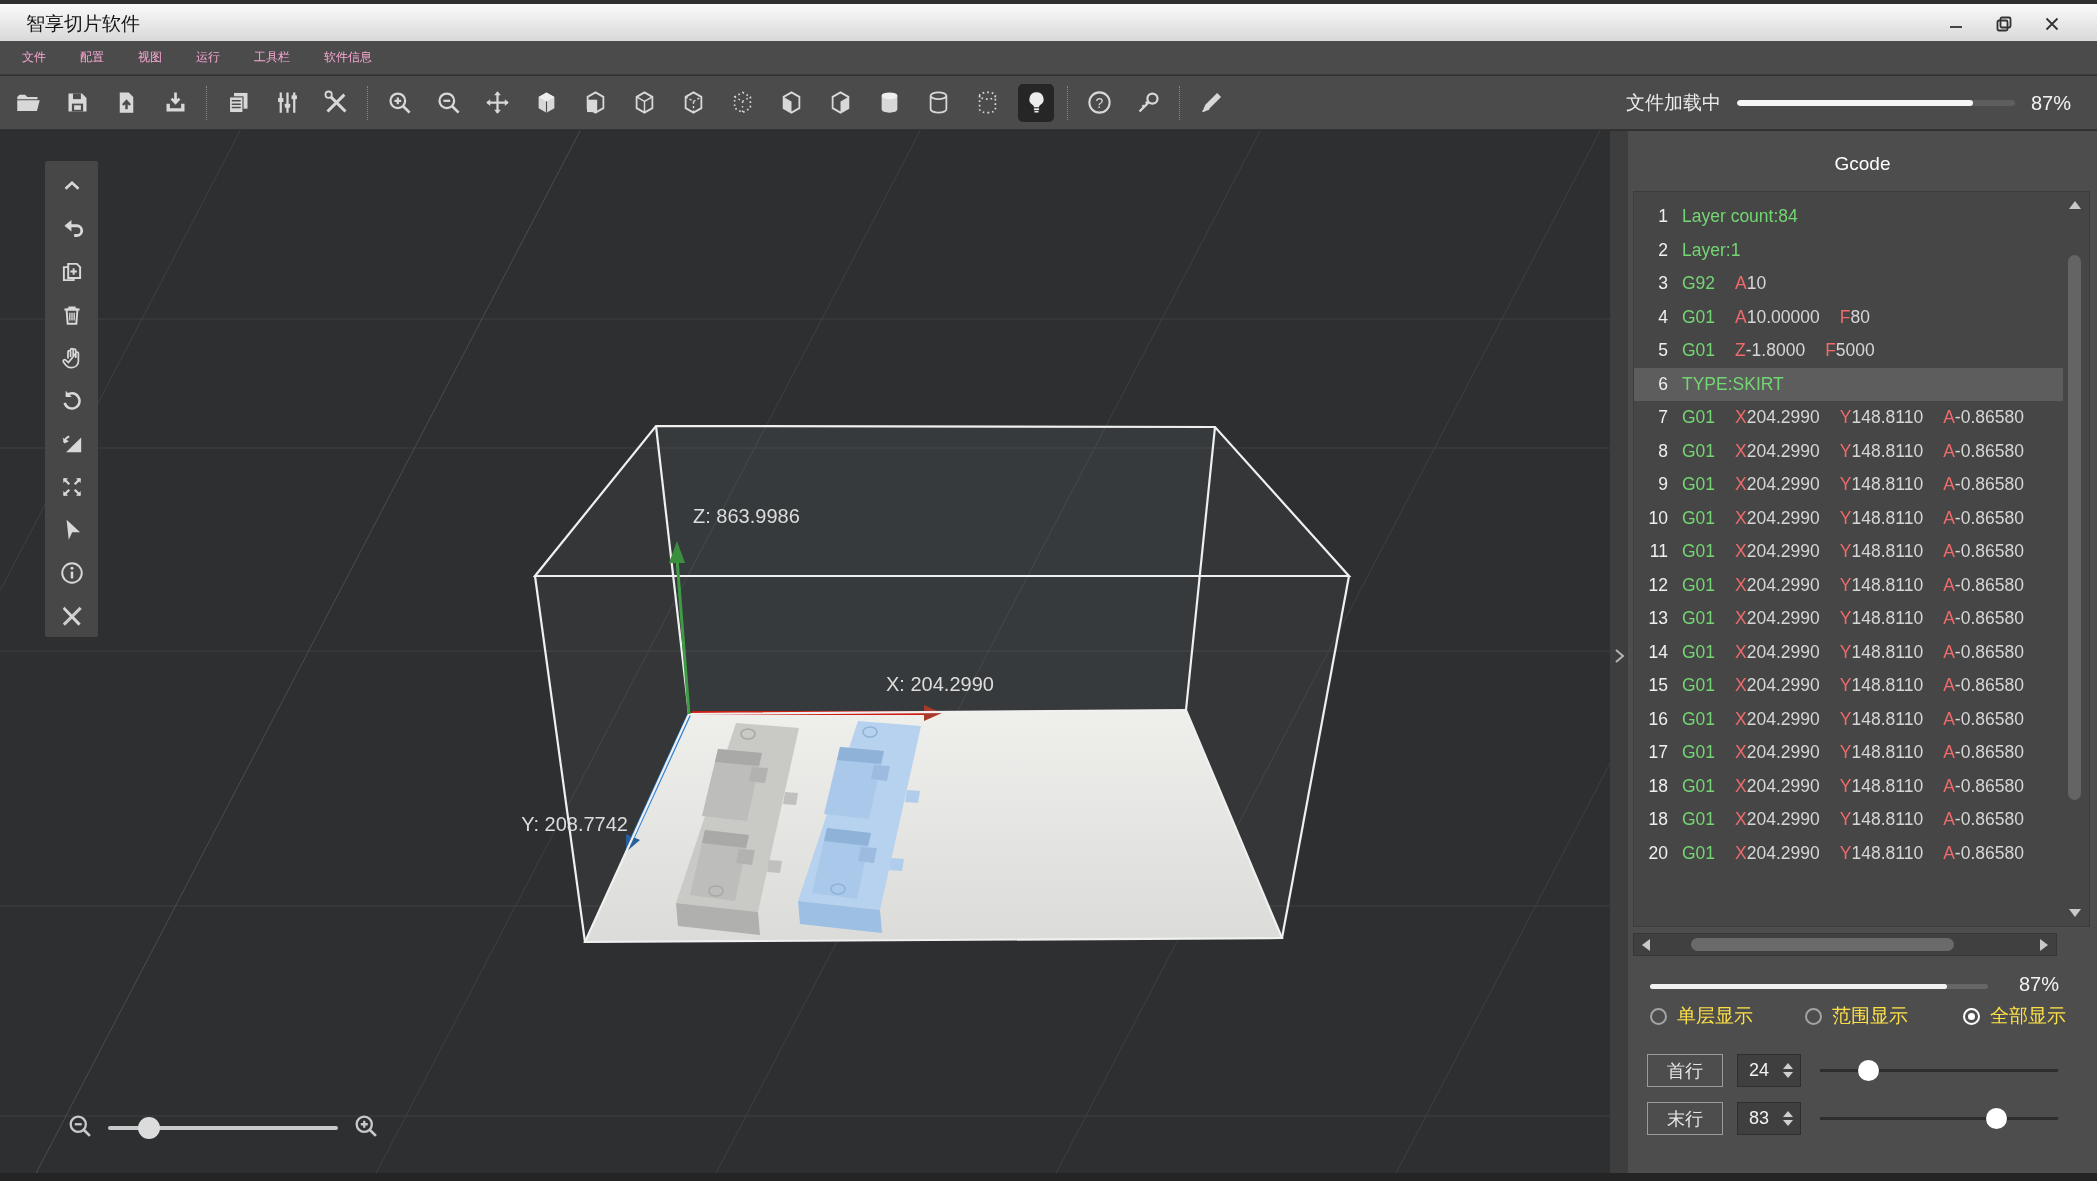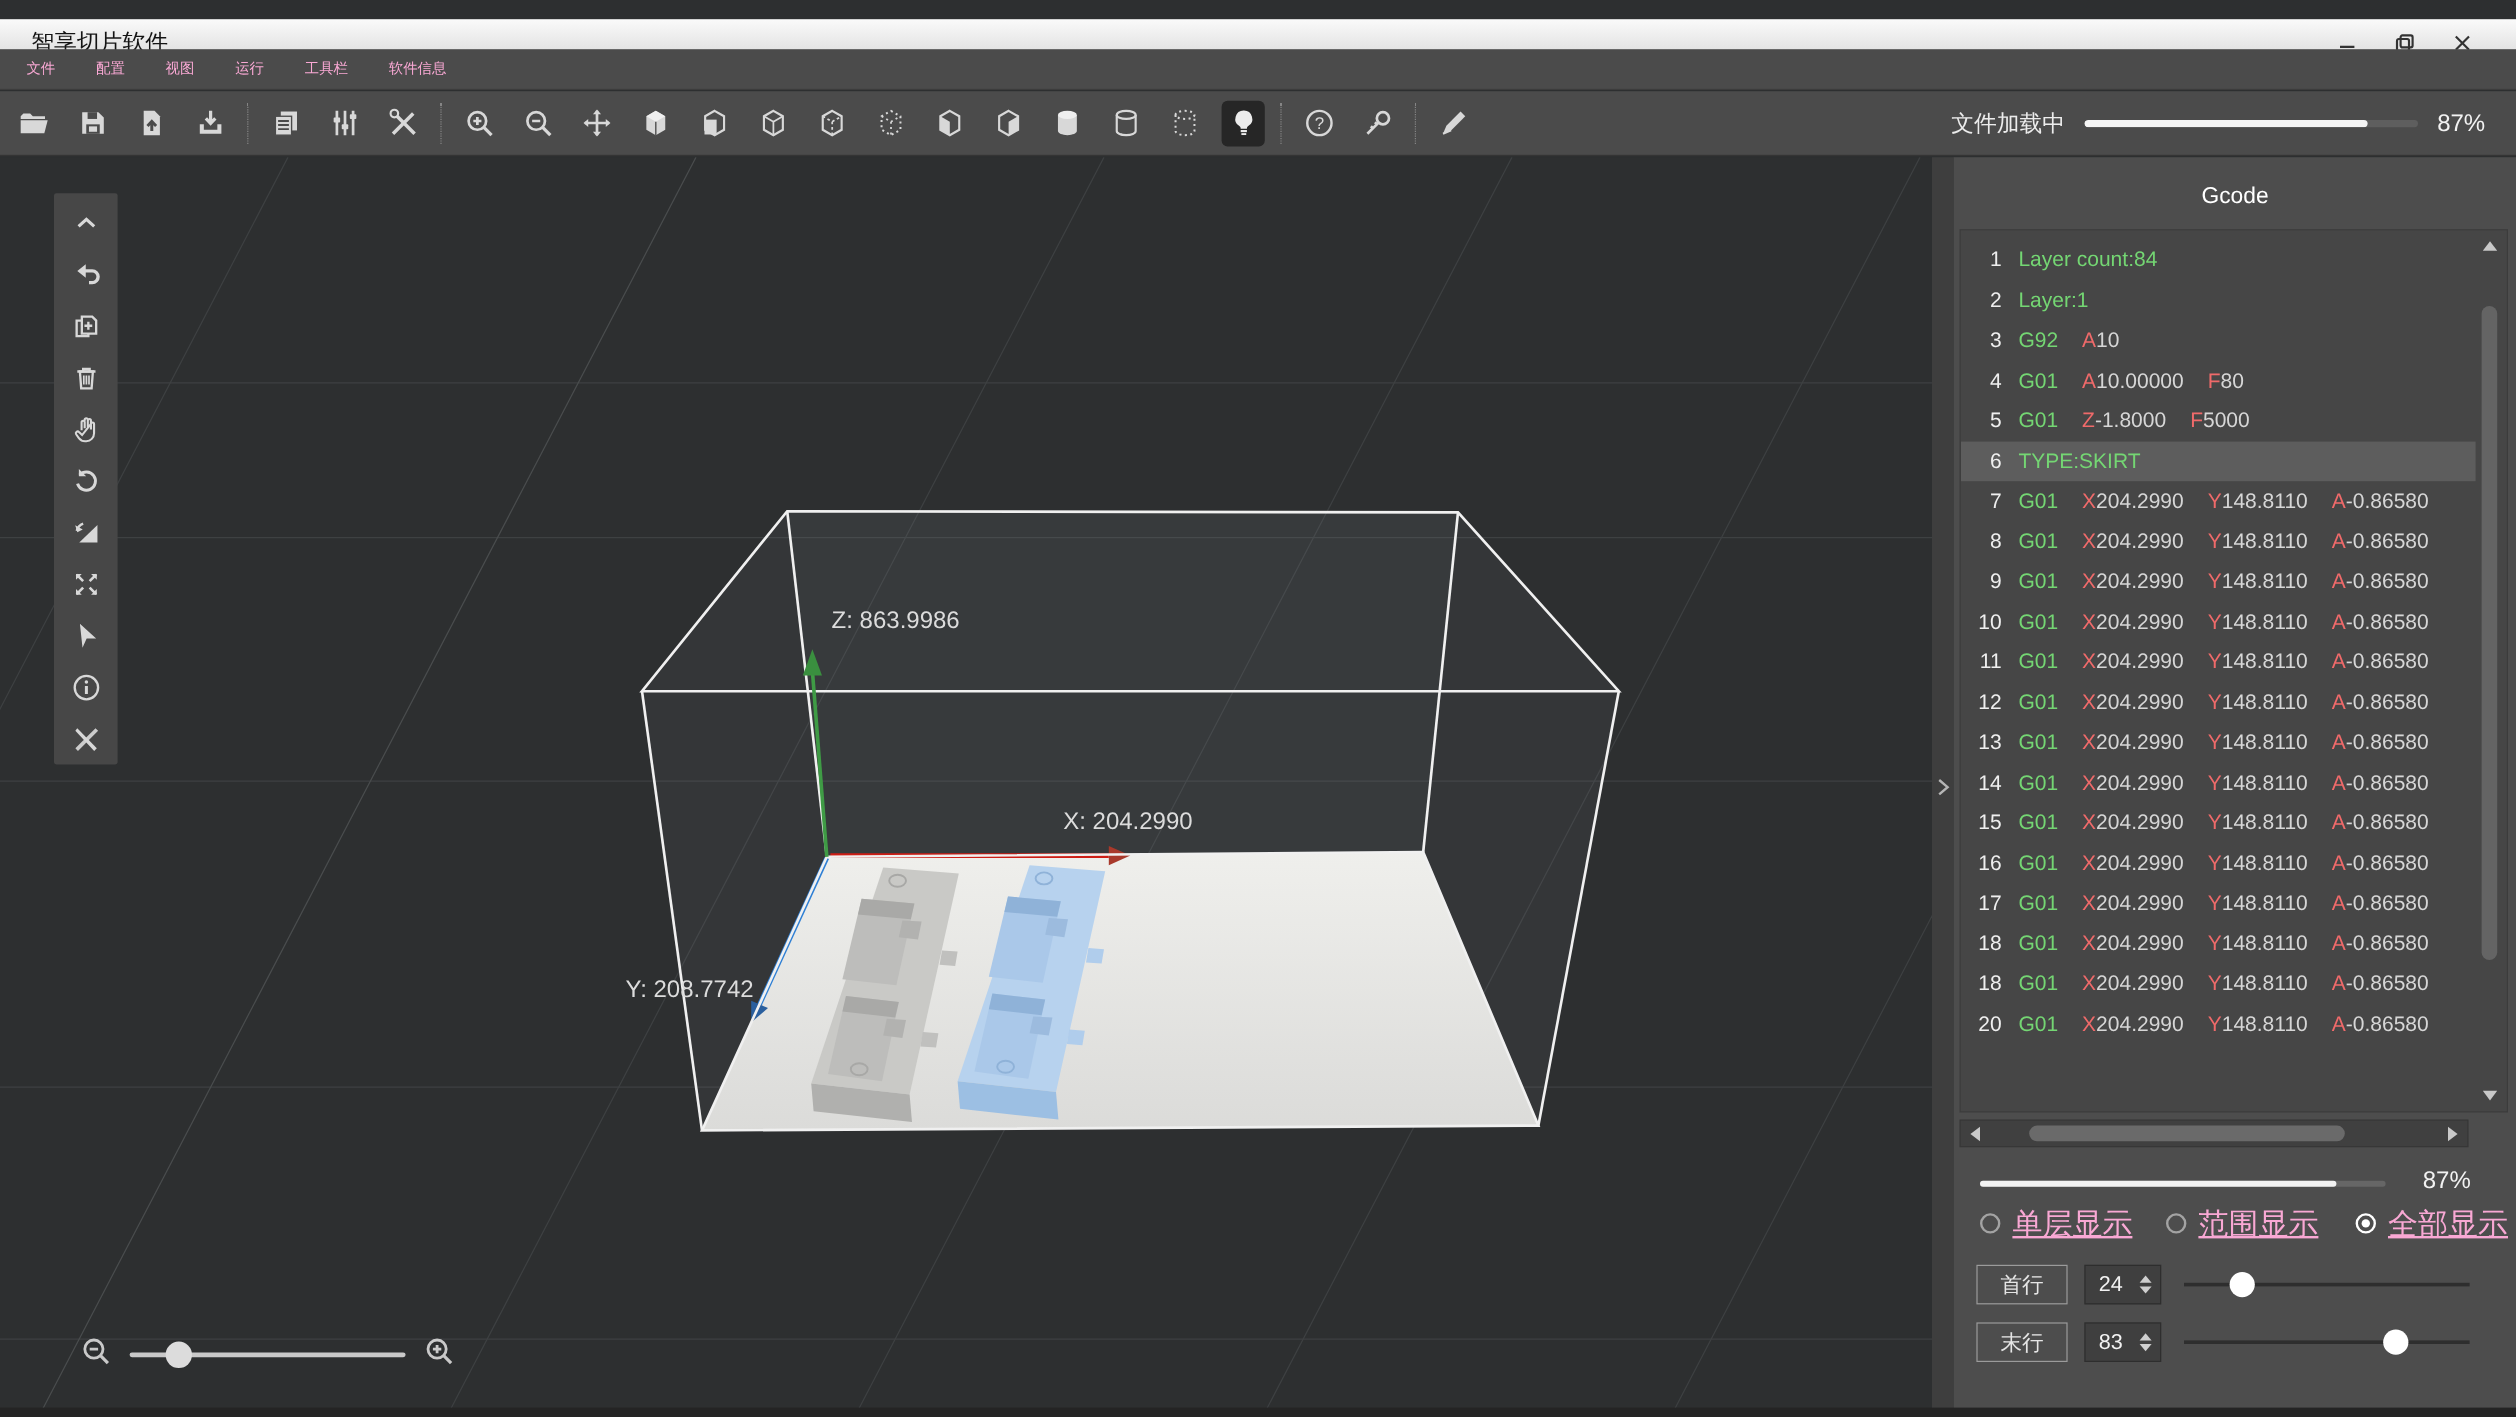--- a/index.html
+++ b/index.html
@@ -1,21 +1,21 @@
 <!DOCTYPE html>
 <html><head>
 <meta charset="utf-8">
 <style>
   html,body{margin:0;padding:0;background:#1b1b1b;}
   *{box-sizing:border-box;font-family:"Liberation Sans","DejaVu Sans",sans-serif;}
   .app{position:relative;width:2097px;height:1181px;overflow:hidden;background:#2d2f30;
        --ax-x:#ce1d15;--ax-y:#2e7fd4;--ax-z:#3f9b45;--m1-top:#c9c9c6;--m2-top:#b7d2ee;
        --gc-green:#74d673;--gc-red:#ef6a6a;--gc-white:#d6d6d6;}
   
-  .titlebar{position:absolute;left:0;top:16px;width:100%;height:40px;
+  .titlebar{position:absolute;left:0;top:4px;width:100%;height:40px;
     background:linear-gradient(#fafafa,#d7d7d7);display:flex;align-items:center;border-bottom:1px solid #9a9a9a;text-align:center;}
   .titlebar .title{margin-left:26px;font-size:19px;color:#141414;}
   .win-controls{margin-left:auto;display:flex;align-items:center;gap:14px;margin-right:28px;}
   .winbtn{width:34px;height:30px;display:flex;align-items:center;justify-content:center;cursor:default;}
   .winbtn svg{width:18px;height:18px;stroke:#333;stroke-width:1.8;fill:none;}
   
   .menubar{position:absolute;left:0;top:41px;width:100%;height:34px;background:#4b4b4b;
     display:flex;align-items:center;gap:34px;padding-left:22px;border-bottom:1px solid #3c3c3c;}
   .menu-item{color:#f9a8d4;font-size:12px;}
   
@@ -79,21 +79,21 @@
   .pctrow{position:absolute;left:0;top:840px;width:100%;height:30px;}
   .ptrack{position:absolute;left:22px;top:13px;width:338px;height:5px;background:#666666;border-radius:3px;}
   .ptrack .pfill2{height:100%;background:#f2f2f2;border-radius:3px;}
   .pctlabel{position:absolute;right:38px;top:2px;color:#f2f2f2;font-size:20px;}
   
   .radios{position:absolute;left:0;top:872px;width:100%;height:28px;}
   .radio-item{position:absolute;display:flex;align-items:center;gap:10px;}
   .rcircle{width:17px;height:17px;border:2px solid #a3a3a3;border-radius:50%;position:relative;}
   .radio-item.checked .rcircle{border-color:#ffffff;}
   .radio-item.checked .rcircle::after{content:'';position:absolute;inset:3px;background:#fff;border-radius:50%;}
-  .rlabel{color:#f9a8d4;font-size:25px;text-decoration:underline;}
+  .rlabel{color:#fde047;font-size:19px;}
   
   .rowctl{position:absolute;left:0;width:100%;height:34px;}
   .rbtn{position:absolute;left:19px;top:0;width:76px;height:33px;background:transparent;border:1px solid #9b9b9b;
     color:#e5e5e5;font-size:18px;display:flex;align-items:center;justify-content:center;}
   .spinner{position:absolute;left:109px;top:0;width:64px;height:33px;background:#3f3f3f;border:1px solid #2e2e2e;
     display:flex;align-items:center;}
   .spinval{flex:1;text-align:center;color:#f2f2f2;font-size:18px;}
   .sparrows{width:16px;display:flex;flex-direction:column;align-items:center;gap:3px;margin-right:4px;}
   .sp-up{width:0;height:0;border-left:5px solid transparent;border-right:5px solid transparent;border-bottom:6px solid #cfcfcf;}
   .sp-dn{width:0;height:0;border-left:5px solid transparent;border-right:5px solid transparent;border-top:6px solid #cfcfcf;}

